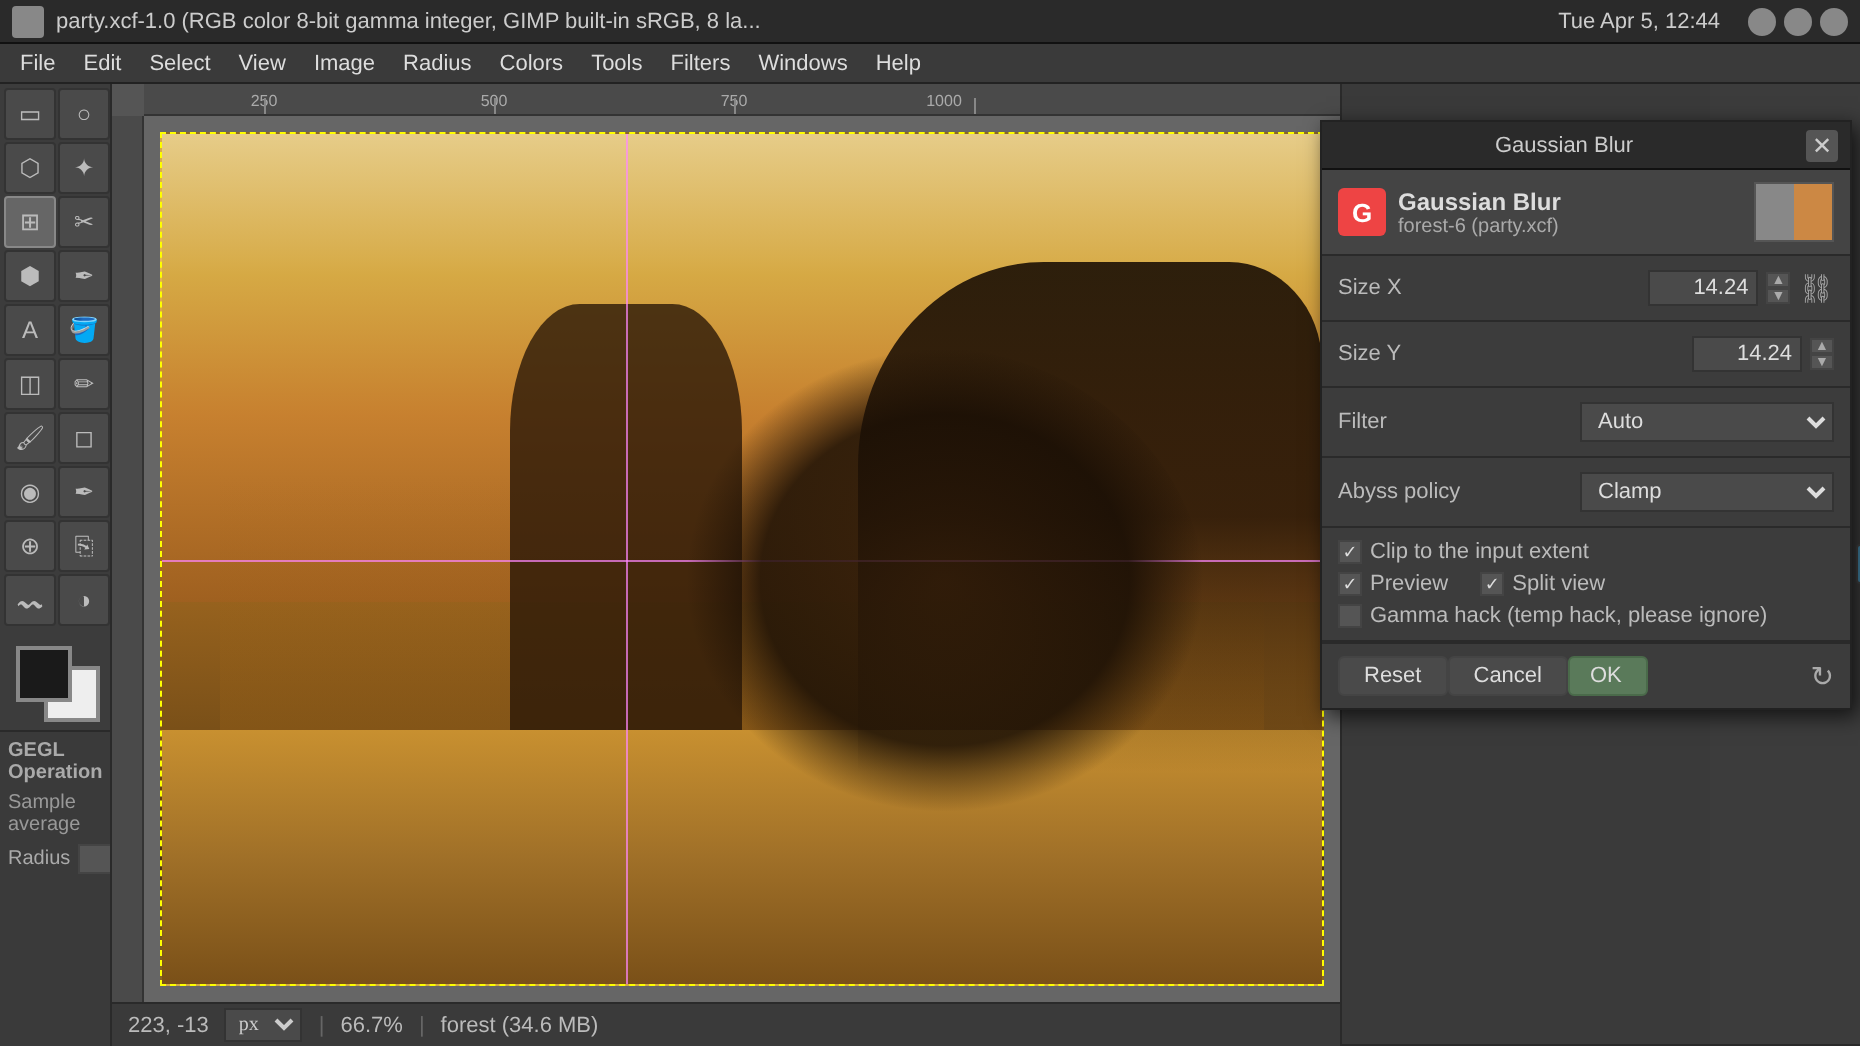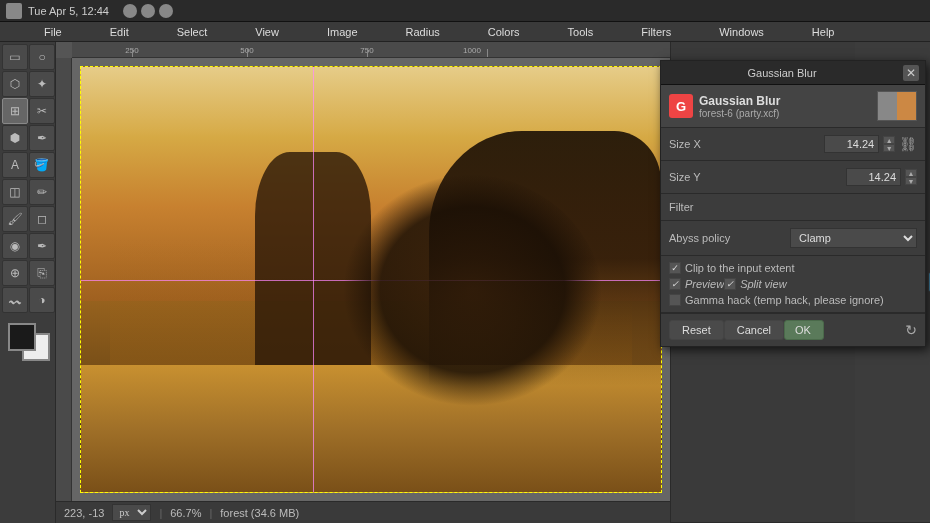--- a/index.html
+++ b/index.html
@@ -40,21 +40,20 @@
       padding: 0 4px;
       gap: 2px;
       border-bottom: 1px solid #222;
     }
     .menu-item {
       padding: 2px 6px;
       cursor: pointer;
       font-size: 11px;
       color: #ddd;
       border-radius: 2px;
-      margin-left: 34px;
     }
 
     
     #main-layout {
       display: flex;
       height: calc(523px - 42px);
     }
 
     
     #toolbox {
@@ -415,22 +414,21 @@
       gap: 4px;
       margin: 2px 0;
       font-size: 11px;
       color: #bbb;
     }
     .cb { width: 12px; height: 12px; background: #555; border: 1px solid #444; cursor: pointer; display: flex; align-items: center; justify-content: center; font-size: 9px; color: #ddd; }
     .cb.checked::after { content: '✓'; }
 
     .checkbox-row-pair {
       display: flex;
-      gap: 0;
-      font-style: italic;
+      gap: 16px;
     }
 
     .dialog-buttons {
       display: flex;
       justify-content: flex-end;
       gap: 0;
       padding: 6px 8px;
       border-top: 1px solid #2a2a2a;
       align-items: center;
     }
@@ -553,20 +551,21 @@
       font-size: 8px;
       color: #aaa;
       transform: translateX(-50%);
     }
   </style>
 </head>
 <body>
 
 <div id="titlebar">
   <div class="title-icon"></div>
+  <span class="title-text">party.xcf-1.0 (RGB color 8-bit gamma integer, GIMP built-in sRGB, 8 la...</span>
   <span style="font-size:11px;color:#ccc;margin-right:8px;">Tue Apr 5, 12:44</span>
   <div class="win-controls">
     <button class="win-btn minimize"></button>
     <button class="win-btn maximize"></button>
     <button class="win-btn close"></button>
   </div>
 </div>
 
 <div id="menubar">
   <span class="menu-item">File</span>
@@ -604,20 +603,28 @@
       <div class="tool-btn">✒</div>
       <div class="tool-btn">⊕</div>
       <div class="tool-btn">⎘</div>
       <div class="tool-btn">〰</div>
       <div class="tool-btn">◑</div>
     </div>
     <div class="tool-colors">
       <div class="color-bg"></div>
       <div class="color-fg"></div>
     </div>
+    <div class="tool-options-panel">
+      <div class="tool-options-title">GEGL Operation</div>
+      <div style="font-size:10px;color:#999;margin-bottom:4px;">Sample average</div>
+      <div class="tool-option-row">
+        <span class="tool-option-label">Radius</span>
+        <input class="tool-option-value" type="text" value="3" style="">
+      </div>
+    </div>
   </div>
 
   <div id="canvas-area">
     <div id="rulers-and-canvas">
 
       <div id="ruler-h">
         <div style="position:relative;height:100%;">
           <span class="ruler-label" style="left:60px;">250</span>
           <span class="ruler-label" style="left:175px;">500</span>
           <span class="ruler-label" style="left:295px;">750</span>
@@ -725,20 +732,25 @@
           <div class="dialog-spinner">
             <div class="spin-btn">▲</div>
             <div class="spin-btn">▼</div>
           </div>
         </div>
       </div>
 
       <div class="dialog-section">
         <div class="dialog-row">
           <span class="dialog-label">Filter</span>
+          <select class="dialog-select">
+            <option>Auto</option>
+            <option>IIR</option>
+            <option>RLE</option>
+          </select>
         </div>
       </div>
 
       <div class="dialog-section">
         <div class="dialog-row">
           <span class="dialog-label">Abyss policy</span>
           <select class="dialog-select">
             <option>Clamp</option>
             <option>None</option>
             <option>Loop</option>

